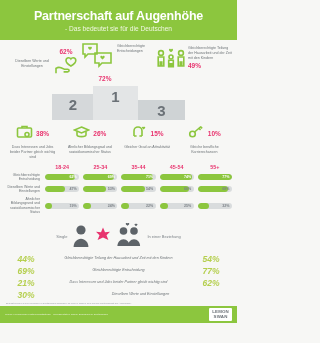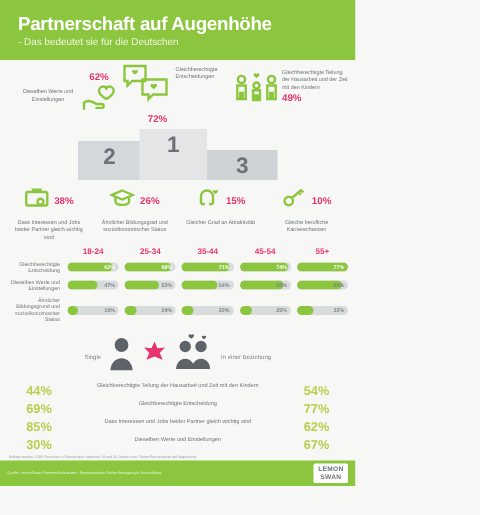--- a/index.html
+++ b/index.html
@@ -5,21 +5,21 @@
   * { box-sizing: border-box; margin: 0; padding: 0; }
   body {
     width: 237px; height: 343px;
     font-family: "Liberation Sans", sans-serif;
     background: #f7f7f5;
     overflow: hidden;
   }
   .infographic { width: 237px; height: 343px; position: relative; background: #f7f7f5; }
 
   
-  .header { background: #8cc63e; padding: 9px 12px 8px 12px; }
+  .header { background: #8cc63e; padding: 9px 12px 8px 12px; text-align: center; }
   .header h1 { font-size: 12.5px; font-weight: bold; color: #ffffff; letter-spacing: -0.2px; }
   .header h2 { font-size: 6.6px; font-weight: normal; color: #f0f7e2; margin-top: 2px; }
 
   
   .podium-section { position: relative; height: 80px; }
   .podium-wrap { position: absolute; left: 52px; bottom: 0; width: 133px; height: 40px; }
   .step { position: absolute; bottom: 0; background: #d9dcdd; display: flex; align-items: flex-start; justify-content: center; }
   .step span { font-size: 15px; color: #6b7177; font-weight: bold; padding-top: 2px; }
   .step-1 { left: 41px; width: 45px; height: 34px; background: #e3e5e6; }
   .step-2 { left: 0px;  width: 42px; height: 26px; background: #d5d8da; }
@@ -55,21 +55,21 @@
   .age-cell { flex: 1; padding: 0 2px; }
   .bar-bg { position: relative; height: 6.5px; border-radius: 3.5px; background: #d9dcdd; overflow: hidden; }
   .bar-fg { position: absolute; left: 0; top: 0; bottom: 0; border-radius: 3.5px; background: #8cc63e; }
   .bar-txt { position: absolute; right: 2.5px; top: 0; bottom: 0; display: flex; align-items: center; font-size: 3.6px; font-weight: bold; color: #ffffff; }
   .bar-txt.dark { color: #7d8388; }
 
   
   .cmp { padding: 5px 4px 0 4px; }
   .cmp-head { display: flex; align-items: center; justify-content: center; gap: 5px; height: 30px; }
   .cmp-head .side-lbl { font-size: 4px; color: #7d8388; line-height: 1.3; }
-  .cmp-row { display: flex; align-items: flex-start; margin-top: 2px; }
+  .cmp-row { display: flex; align-items: center; margin-top: 2px; font-style: italic; }
   .cmp-row .v-left { width: 44px; font-size: 8.5px; font-weight: bold; color: #b5cf4e; text-align: center; }
   .cmp-row .v-right { width: 44px; font-size: 8.5px; font-weight: bold; color: #b5cf4e; text-align: center; }
   .cmp-row .mid { flex: 1; text-align: center; font-size: 3.7px; color: #6e7478; line-height: 1.35; }
 
   
   .footnote { font-size: 2.4px; color: #9aa0a4; padding: 2px 6px 1px 6px; line-height: 1.3; }
   .footer { background: #8cc63e; height: 17px; display: flex; align-items: center; justify-content: space-between; padding: 0 5px; }
   .footer .src { font-size: 2.5px; color: #eaf3d8; line-height: 1.25; max-width: 150px; }
   .logo { background: #ffffff; padding: 1.5px 3px; border-radius: 1px; text-align: center; }
   .logo .l1, .logo .l2 { font-size: 4.4px; font-weight: bold; color: #6b7177; letter-spacing: 0.2px; line-height: 1.05; display: block; }
@@ -349,28 +349,27 @@
       <div class="v-left">44%</div>
       <div class="mid">Gleichberechtigte Teilung der Hausarbeit und Zeit mit den Kindern</div>
       <div class="v-right">54%</div>
     </div>
     <div class="cmp-row">
       <div class="v-left">69%</div>
       <div class="mid">Gleichberechtigte Entscheidung</div>
       <div class="v-right">77%</div>
     </div>
     <div class="cmp-row">
-      <div class="v-left">85%</div>
+      <div class="v-left">21%</div>
       <div class="mid">Dass Interessen und Jobs beider Partner gleich wichtig sind</div>
       <div class="v-right">62%</div>
     </div>
     <div class="cmp-row">
       <div class="v-left">30%</div>
       <div class="mid">Dieselben Werte und Einstellungen</div>
-      <div class="v-right">67%</div>
     </div>
   </div>
 
   <div class="footnote">Befragt wurden 1.000 Personen in Deutschland zwischen 18 und 69 Jahren zum Thema Partnerschaft auf Augenhöhe.</div>
 
   <div class="footer">
     <div class="src">Quelle: LemonSwan Partnerschaftsstudie - Repräsentative Online-Befragung in Deutschland.</div>
     <div class="logo">
       <span class="l1">LEMON</span>
       <span class="l2">SWAN</span>

